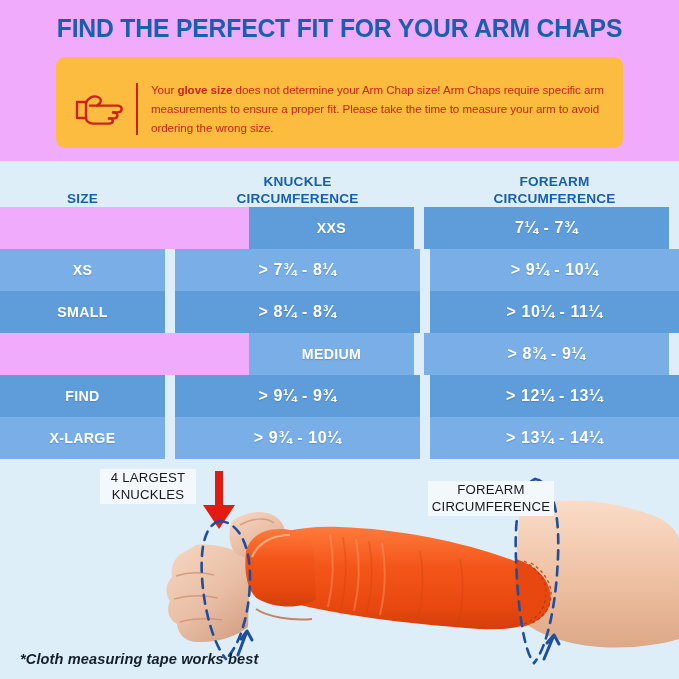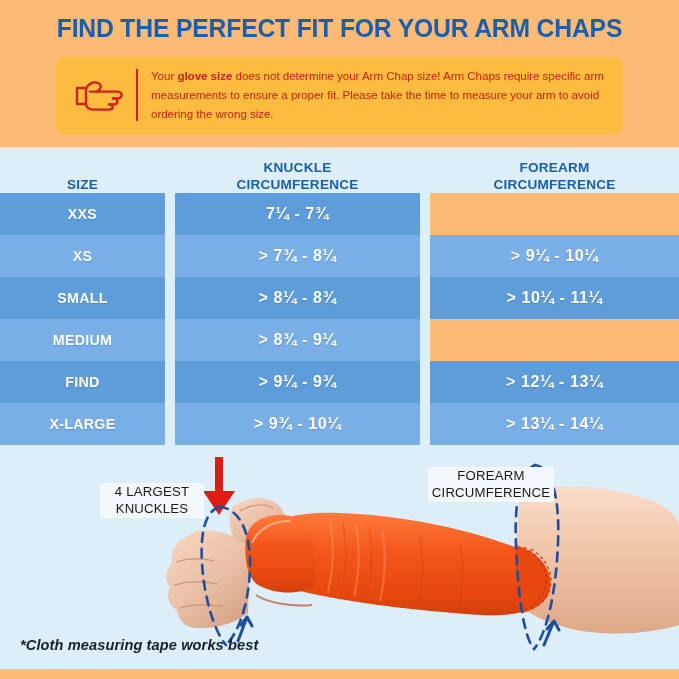--- a/index.html
+++ b/index.html
@@ -12,21 +12,21 @@
 
   body {
     font-family: "Liberation Sans", sans-serif;
     background: #ddeef8;
   }
 
   .page {
     position: relative;
     width: 679px;
     height: 679px;
-    background: #fdba74;
+    background: #f0abfc;
     overflow: hidden;
   }
 
   
   .title {
     text-align: center;
     font-size: 25.5px;
     font-weight: 800;
     letter-spacing: -0.2px;
     color: #1a5fab;
@@ -38,21 +38,21 @@
 
   
   .callout-wrap {
     padding: 15px 56px 0 56px;
   }
   .callout {
     background: #fcbc3f;
     border-radius: 9px;
     display: flex;
     align-items: center;
-    padding: 10px 14px 11px 8px;
+    padding: 24px 14px 11px 8px;
     min-height: 70px;
   }
   .callout-icon {
     width: 72px;
     flex: 0 0 72px;
     display: flex;
     align-items: center;
     justify-content: center;
     color: #cc2218;
   }
@@ -97,20 +97,21 @@
   .col-knuck { flex: 0 0 245px; }
   .col-gap2  { flex: 0 0 10px; }
   .col-fore  { flex: 0 0 249px; }
 
   .tbody { width: 679px; }
 
   .row {
     display: flex;
     height: 42px;
     align-items: stretch;
+    justify-content: flex-end;
   }
   .row.odd  .cell { background: #5f9cda; }
   .row.even .cell { background: #7aaee6; }
   .row .gap { background: #ddeef8; }
 
   .cell {
     display: flex;
     align-items: center;
     justify-content: center;
     color: #ffffff;
@@ -135,21 +136,21 @@
     background: #f2f8fc;
     color: #1a1a1a;
     font-size: 13.2px;
     line-height: 1.25;
     text-align: center;
     font-weight: 400;
     letter-spacing: 0.2px;
     padding: 1px 3px;
     z-index: 6;
   }
-  #lbl-knuckles { left: 100px; top: 38px; width: 104px; }
+  #lbl-knuckles { left: 100px; top: 10px; width: 96px; }
   #lbl-forearm  { left: 428px; top: 22px; width: 126px; }
 
   .footnote {
     position: absolute;
     left: 20px;
     bottom: 16px;
     font-style: italic;
     font-weight: 600;
     font-size: 14.6px;
     color: #14202c;

